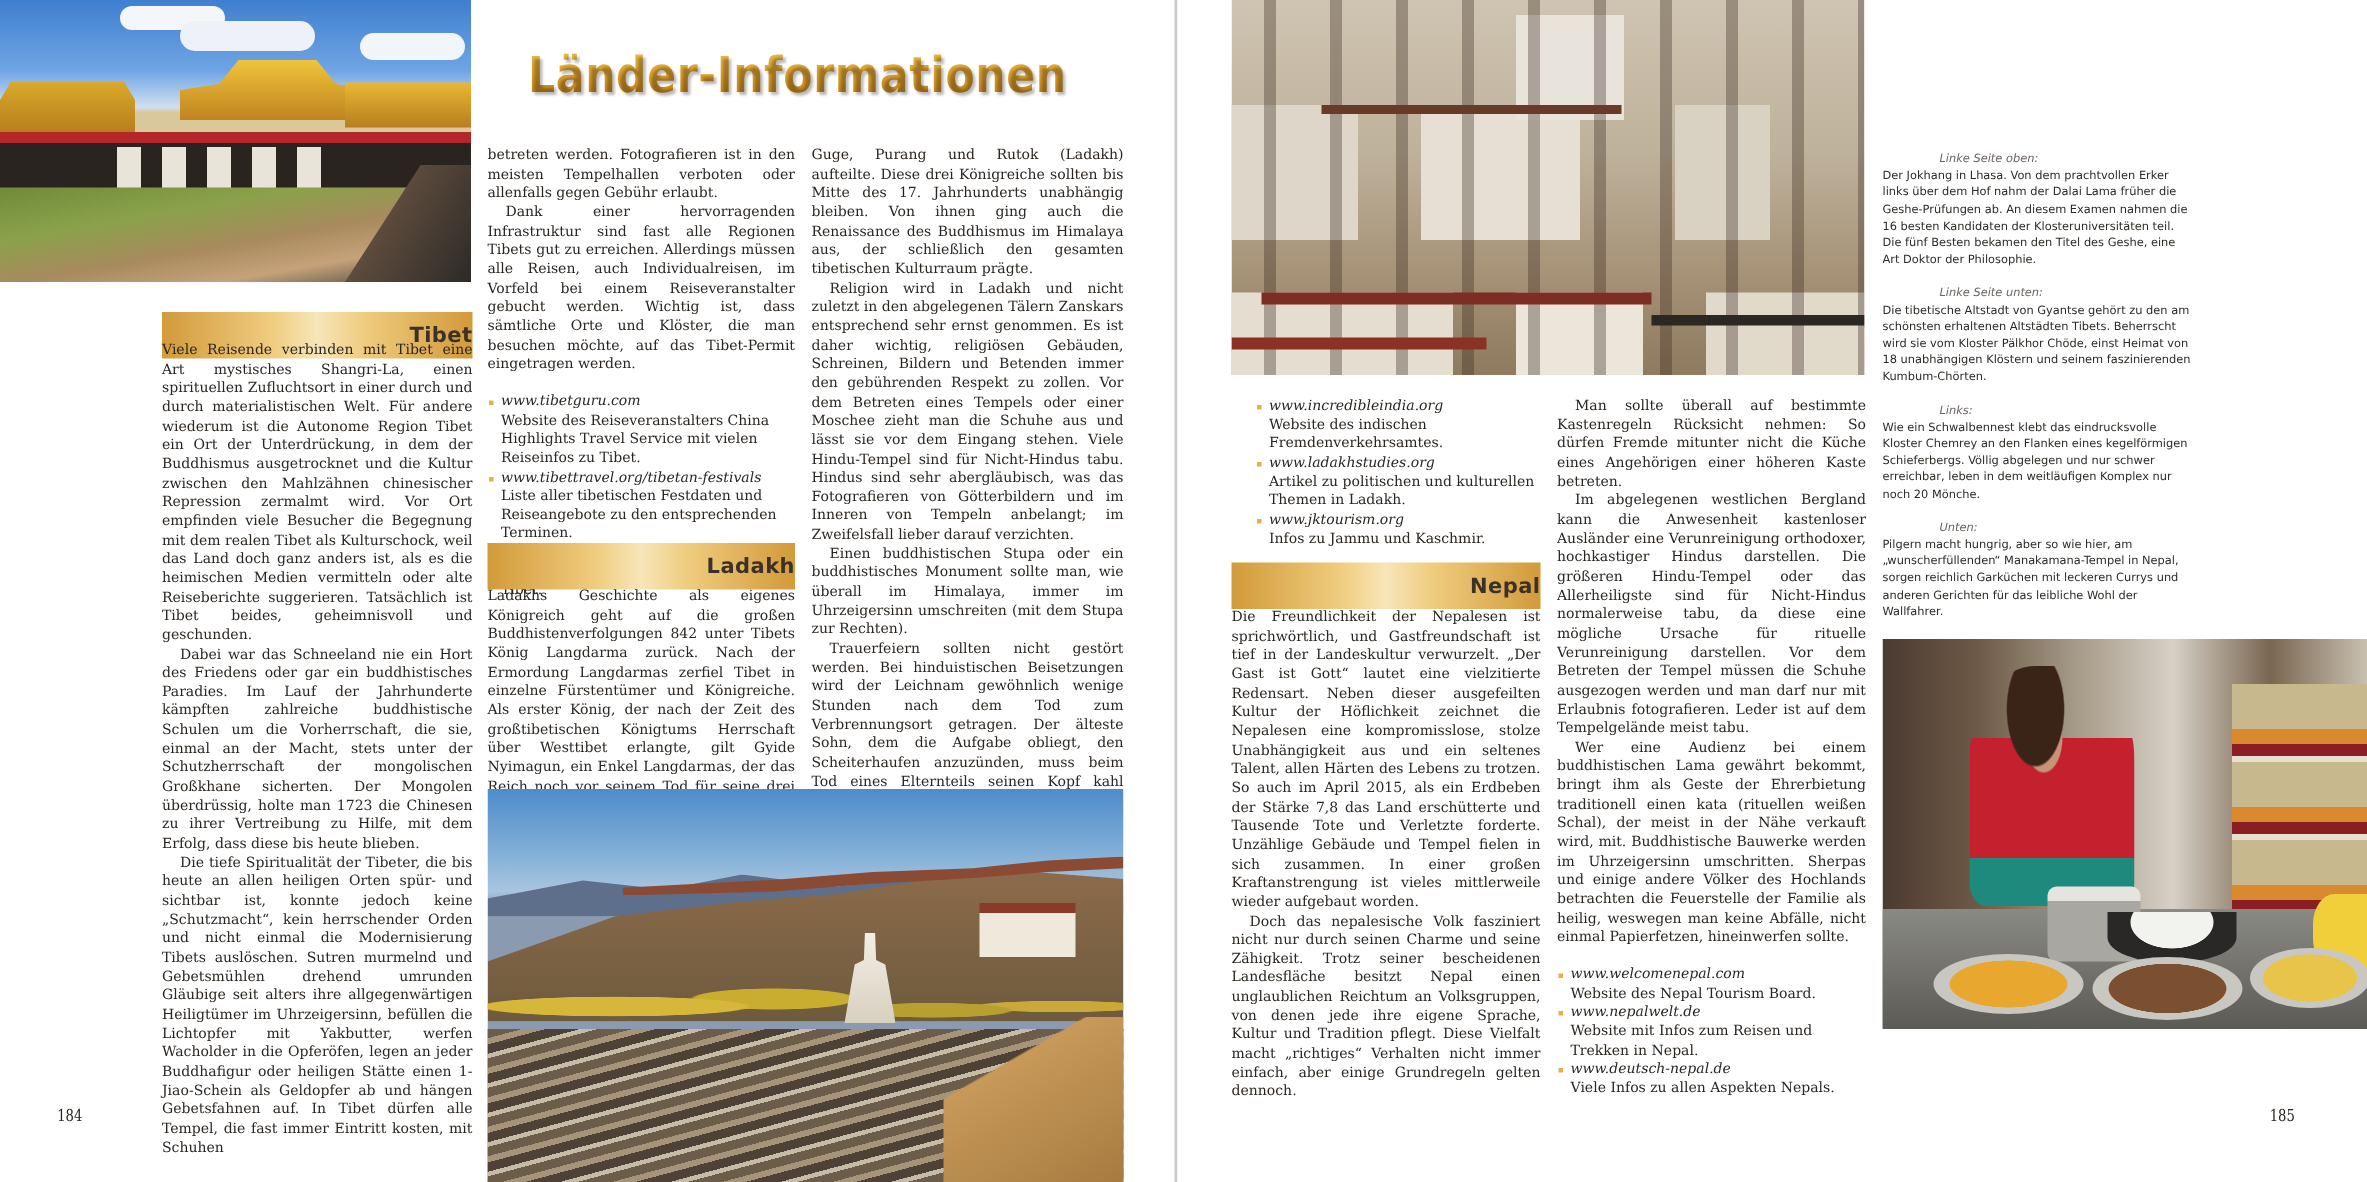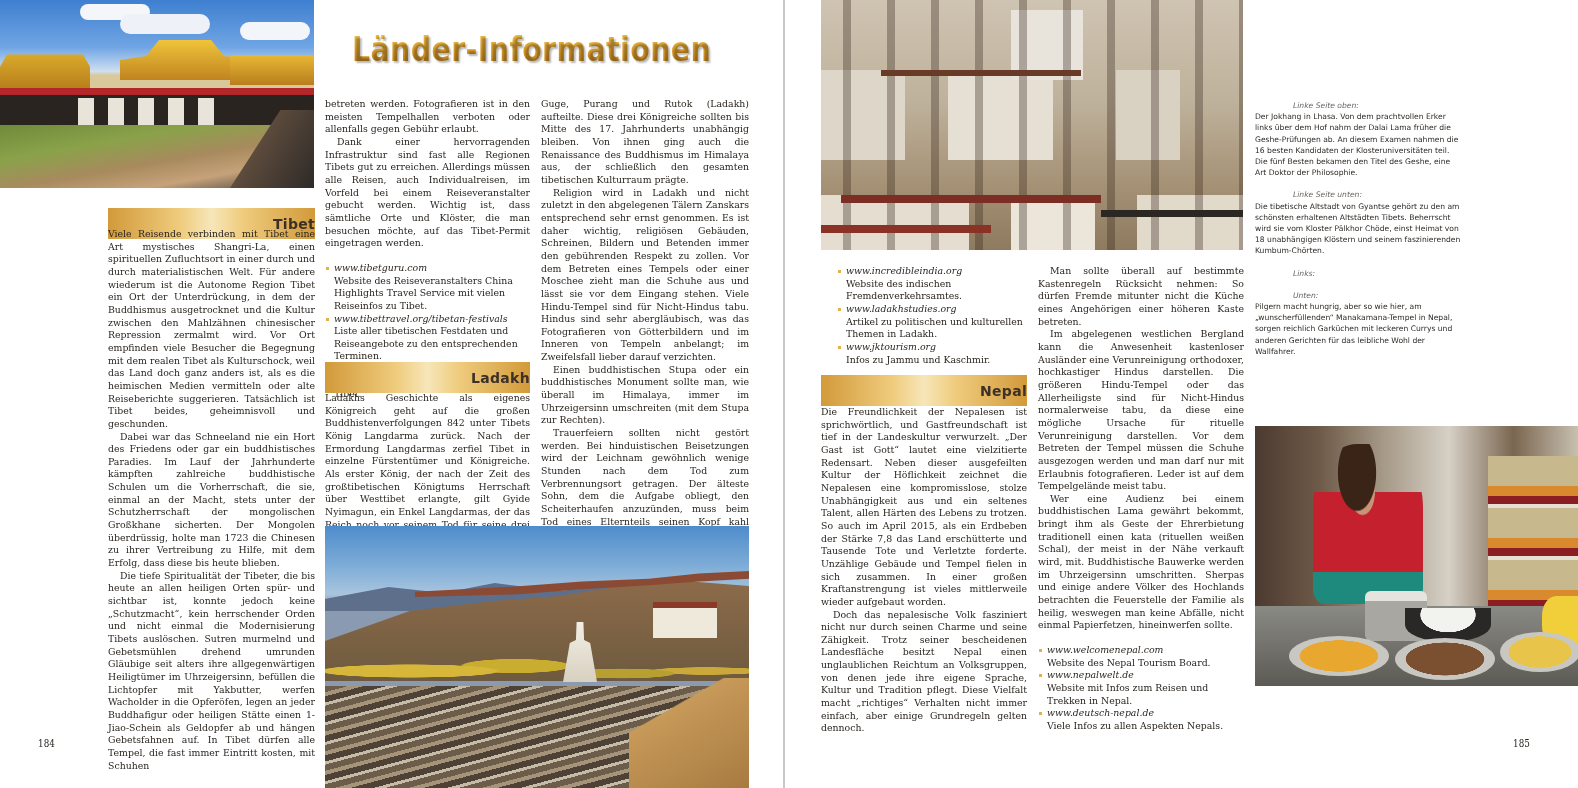--- a/index.html
+++ b/index.html
@@ -238,20 +238,21 @@
     <div class="cap-block">
       <span class="cap-label">Linke Seite oben:</span>
       <span>Der Jokhang in Lhasa. Von dem prachtvollen Erker links über dem Hof nahm der Dalai Lama früher die Geshe-Prüfungen ab. An diesem Examen nahmen die 16 besten Kandidaten der Klosteruniversitäten teil. Die fünf Besten bekamen den Titel des Geshe, eine Art Doktor der Philosophie.</span>
     </div>
     <div class="cap-block">
       <span class="cap-label">Linke Seite unten:</span>
       <span>Die tibetische Altstadt von Gyantse gehört zu den am schönsten erhaltenen Altstädten Tibets. Beherrscht wird sie vom Kloster Pälkhor Chöde, einst Heimat von 18 unabhängigen Klöstern und seinem faszinierenden Kumbum-Chörten.</span>
     </div>
     <div class="cap-block">
       <span class="cap-label">Links:</span>
+      <span>Wie ein Schwalbennest klebt das eindrucksvolle Kloster Chemrey an den Flanken eines kegelförmigen Schieferbergs. Völlig abgelegen und nur schwer erreichbar, leben in dem weitläufigen Komplex nur noch 20 Mönche.</span>
     </div>
     <div class="cap-block">
       <span class="cap-label">Unten:</span>
       <span>Pilgern macht hungrig, aber so wie hier, am „wunscherfüllenden“ Manakamana-Tempel in Nepal, sorgen reichlich Garküchen mit leckeren Currys und anderen Gerichten für das leibliche Wohl der Wallfahrer.</span>
     </div>
   </div>
 
   <div class="photo ph-nepal">
     <div class="layer base"></div>
     <div class="shelf"></div>

